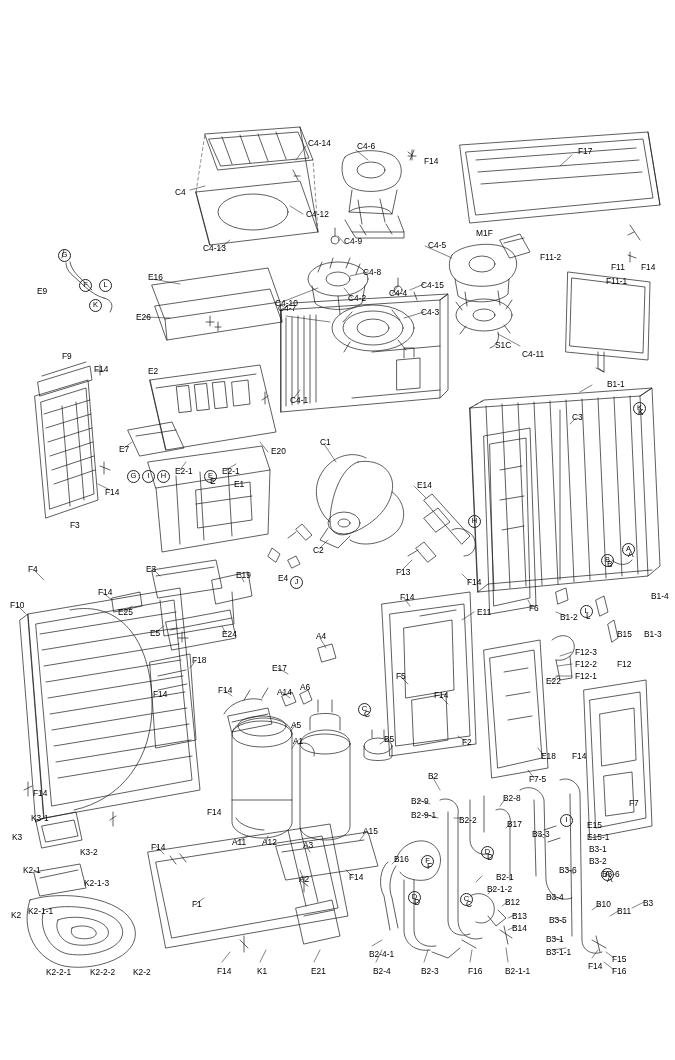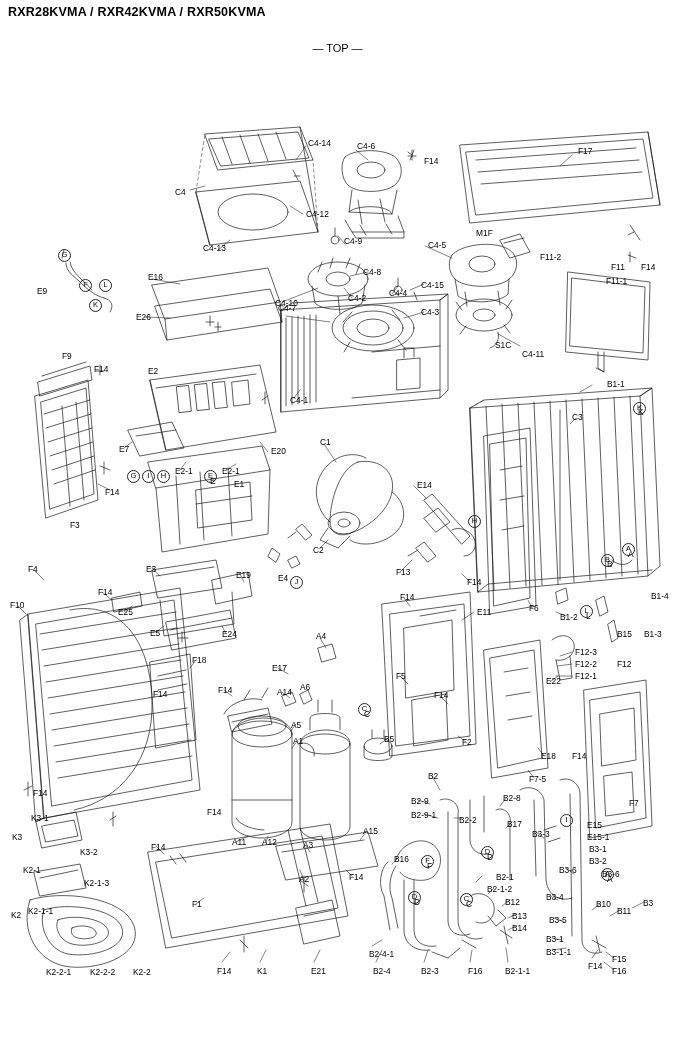--- a/index.html
+++ b/index.html
@@ -9,22 +9,20 @@
   .topmark{position:absolute;left:0;top:42px;width:675px;text-align:center;font-size:11px;}
   .lbl{position:absolute;font-size:8.4px;line-height:9px;white-space:nowrap;}
   .art{position:absolute;left:0;top:0;width:675px;height:1060px;pointer-events:none;}
   .circ{position:absolute;border:1px solid #222;border-radius:50%;width:11px;height:11px;font-size:7.5px;text-align:center;line-height:10px;}
 </style>
 </head>
 <body>
 
 <div id="stage">
 
-  <div class="title">RXR28KVMA / RXR42KVMA / RXR50KVMA</div>
-  <div class="topmark">— TOP —</div>
 
   <svg class="art" viewBox="0 0 675 1060" xmlns="http://www.w3.org/2000/svg">
     <g fill="none" stroke="#1a1a1a" stroke-width="0.7" stroke-linejoin="round" stroke-linecap="round">
 
       <g>
         <path d="M205 134 L300 127 L313 160 L218 170 Z"></path>
         <path d="M209 139 L298 132 L309 158 L221 166 Z"></path>
         <path d="M222 137 L232 164 M240 135 L250 163 M258 134 L268 161 M276 132 L286 159"></path>
         <path d="M196 192 L300 181 L318 232 L210 245 Z"></path>
         <ellipse cx="253" cy="212" rx="35" ry="18"></ellipse>

